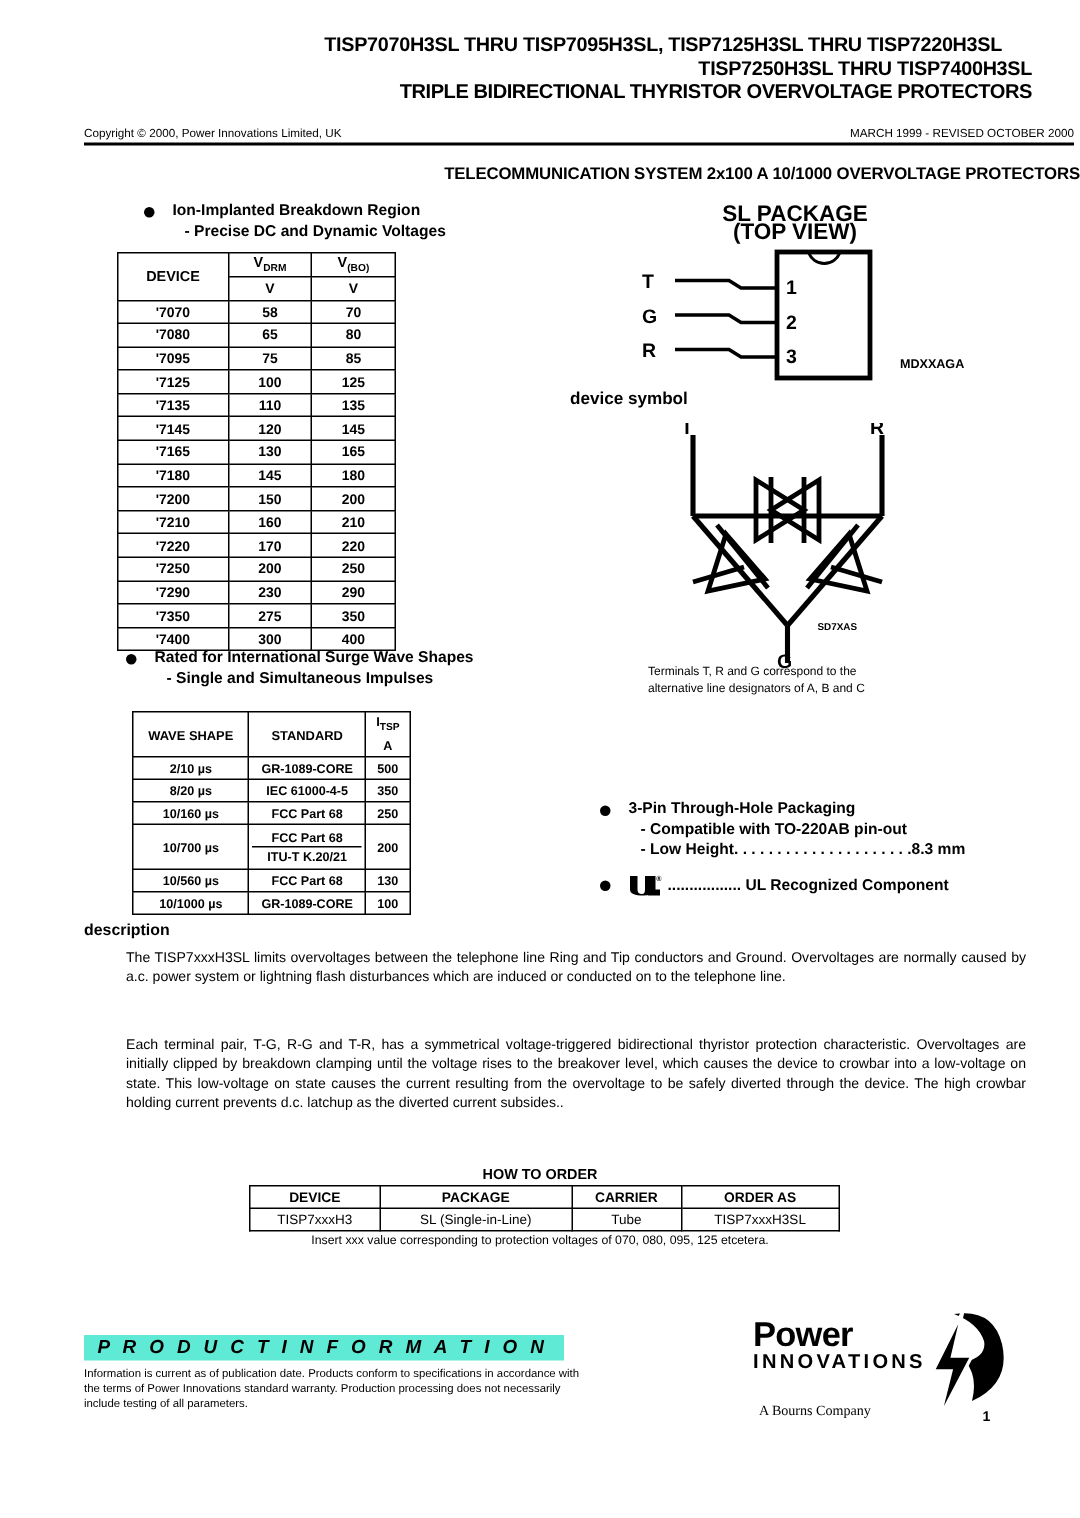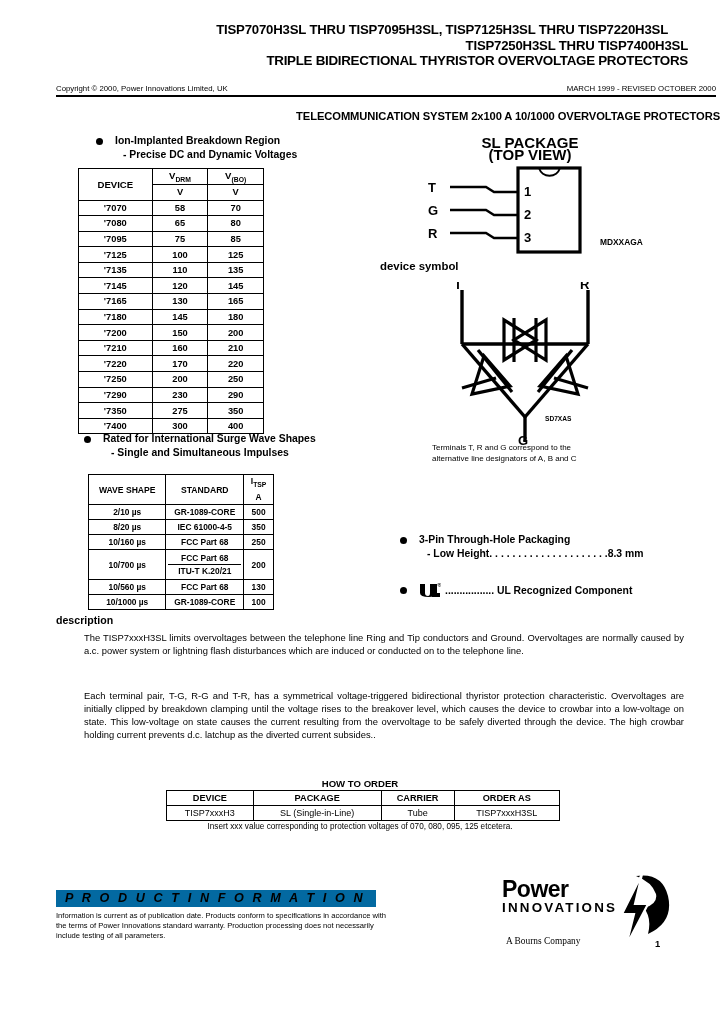--- a/index.html
+++ b/index.html
@@ -75,21 +75,21 @@
 
   
   .order-h { position:absolute; left:0; top:778px; width:720px; text-align:center; font-weight:bold; font-size:9.6px; }
   .order-table { position:absolute; left:166px; top:790px; width:394px; }
   .order-table td, .order-table th { border:1.1px solid #000; text-align:center; font-size:9px; padding:2px 0; height:15px; }
   .order-table th { font-weight:bold; font-size:9.2px; }
   .order-table td { font-weight:normal;margin-top:24px; }
   .order-note { position:absolute; left:0; top:822px; width:720px; text-align:center; font-size:8.2px; }
 
   
-  .pi-bar { position:absolute; left:56px; top:890px; width:320px; height:17px; background:#0369a1; }
+  .pi-bar { position:absolute; left:56px; top:890px; width:320px; height:17px; background:#5eead4; }
   .pi-bar span { display:block; padding-left:9px; font-weight:bold; font-style:italic; font-size:12.6px; letter-spacing:2.6px; line-height:17px; }
   .pi-text { position:absolute; left:56px; top:911px; width:340px; font-size:7.6px; line-height:9.8px; }
   .logo { position:absolute; left:502px; top:878px; width:150px; height:60px; }
   .logo-word { font-weight:bold; font-size:23px; letter-spacing:-0.5px; line-height:23px; }
   .logo-word2 { font-weight:bold; font-size:13.4px; letter-spacing:2.2px; line-height:14px; }
   .logo-bourns { position:absolute; left:506px; top:936px; font-family:"Liberation Serif", serif; font-size:9.4px; }
   .pageno { position:absolute; left:655px; top:938px; font-weight:bold; font-size:9.4px; }
   .bolt { position:absolute; left:614px; top:874px; }
 </style>
 </head>
@@ -327,20 +327,21 @@
   <div class="sym-code">SD7XAS</div>
   <div class="sym-cap">
     <div>Terminals T, R and G correspond to the</div>
     <div>alternative line designators of A, B and C</div>
   </div>
 
   <div class="bul" id="bullet-pin">
     <span class="dot"></span>
     <span>
       <div class="txt">3-Pin Through-Hole Packaging</div>
+      <div class="sub">- Compatible with TO-220AB pin-out</div>
       <div class="sub">- Low Height. . . . . . . . . . . . . . . . . . . . .8.3 mm</div>
     </span>
   </div>
 
   <div class="bul" id="bullet-ul">
     <span class="dot"></span>
     <span class="ul-row">
       <span class="ul-mark">
         <svg width="22" height="15" viewBox="0 0 22 15">
           <path d="M1 1 L6 1 L6 10 Q6 13 9 13 Q11 13 11 10 L11 1 L16 1 L16 10 Q16 14 10 14 Q1 14 1 10 Z" fill="#000"></path>

